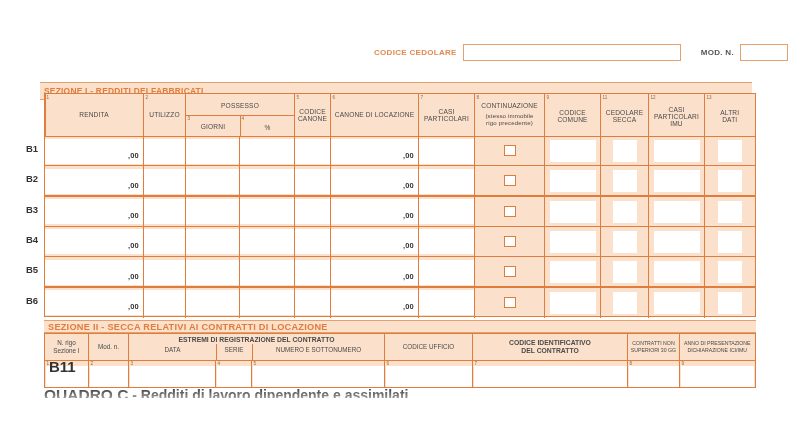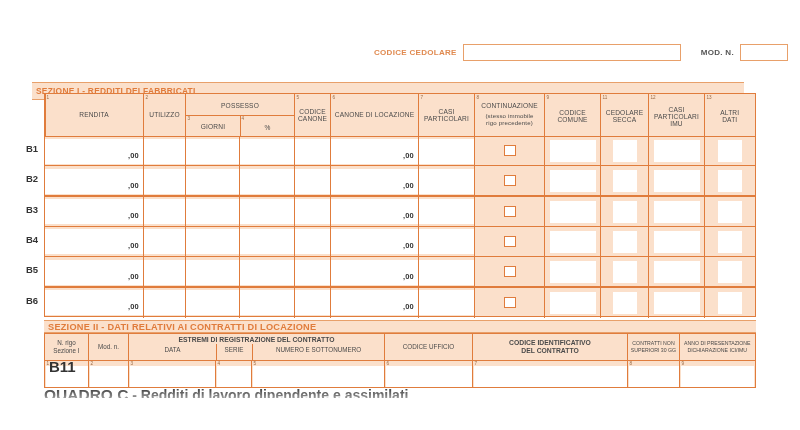--- a/index.html
+++ b/index.html
@@ -62,21 +62,21 @@
     background: #fbe0cb;
     border-top: 1.2px solid #e8a06a;
     border-bottom: 1.2px solid #e8a06a;
     display: flex; align-items: center;
     padding-left: 4px;
   }
   .sez-bar span {
     font-size: 8.4px; font-weight: bold; color: #e07c3c;
     letter-spacing: .25px; white-space: nowrap;
   }
-  #sez1 { left: 32px; top: 82px; width: 712px; height: 18px; }
+  #sez1 { left: 40px; top: 82px; width: 712px; height: 18px; }
   #sez2 { left: 44px; top: 320px; width: 712px; height: 13px; }
   #sez2 span { font-size: 9.2px; }
 
   
   .tbl {
     position: absolute;
     border: 1.3px solid #e07c3c;
     background: #fbe0cb;
     text-decoration: underline;
   }
@@ -640,21 +640,21 @@
   <div id="rowlabels-host">
       <div style="position: absolute; left: 26px; top: 143px; font-size: 9.5px; font-weight: bold; color: rgb(51, 51, 51);">B1</div>
       <div style="position: absolute; left: 26px; top: 173.33px; font-size: 9.5px; font-weight: bold; color: rgb(51, 51, 51);">B2</div>
       <div style="position: absolute; left: 26px; top: 203.66px; font-size: 9.5px; font-weight: bold; color: rgb(51, 51, 51);">B3</div>
       <div style="position: absolute; left: 26px; top: 233.99px; font-size: 9.5px; font-weight: bold; color: rgb(51, 51, 51);">B4</div>
       <div style="position: absolute; left: 26px; top: 264.32px; font-size: 9.5px; font-weight: bold; color: rgb(51, 51, 51);">B5</div>
       <div style="position: absolute; left: 26px; top: 294.65px; font-size: 9.5px; font-weight: bold; color: rgb(51, 51, 51);">B6</div>
     </div>
 
   <div class="sez-bar" id="sez2">
-    <span>SEZIONE II  -  DATI RELATIVI AI CONTRATTI DI LOCAZIONE</span>
+    <span>SEZIONE II  -  SECCA RELATIVI AI CONTRATTI DI LOCAZIONE</span>
   </div>
 
   <div class="tbl" id="tbl2">
 
     <div style="position:absolute;left:0;top:0;width:100%;height:26px;">
 
       <div class="cell" style="left:0;top:0;width:44px;height:26px;">
         <div class="s2-hdr-txt" style="top:5px;">N. rigo</div>
         <div class="s2-hdr-txt" style="top:12.5px;">Sezione I</div>
       </div>

